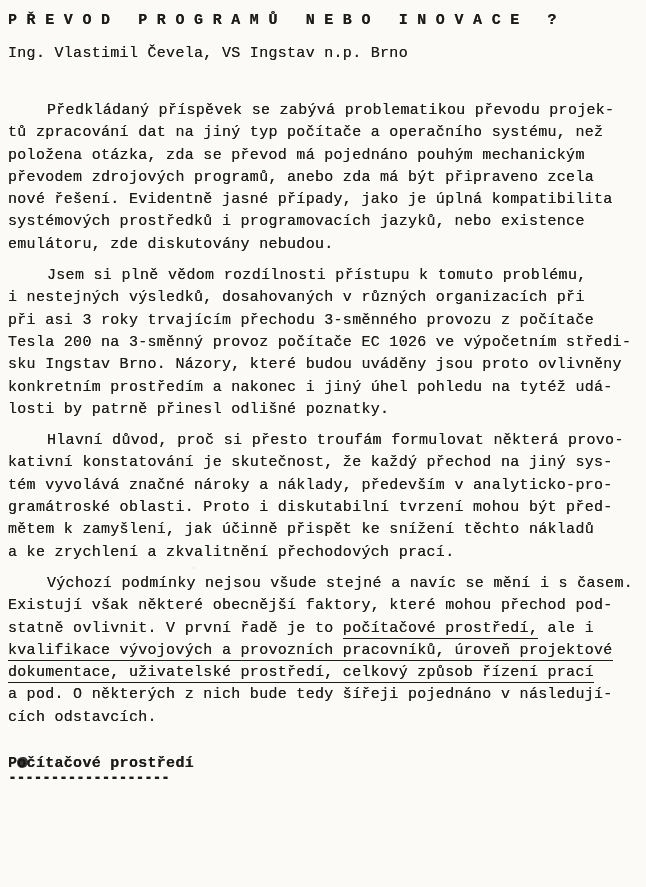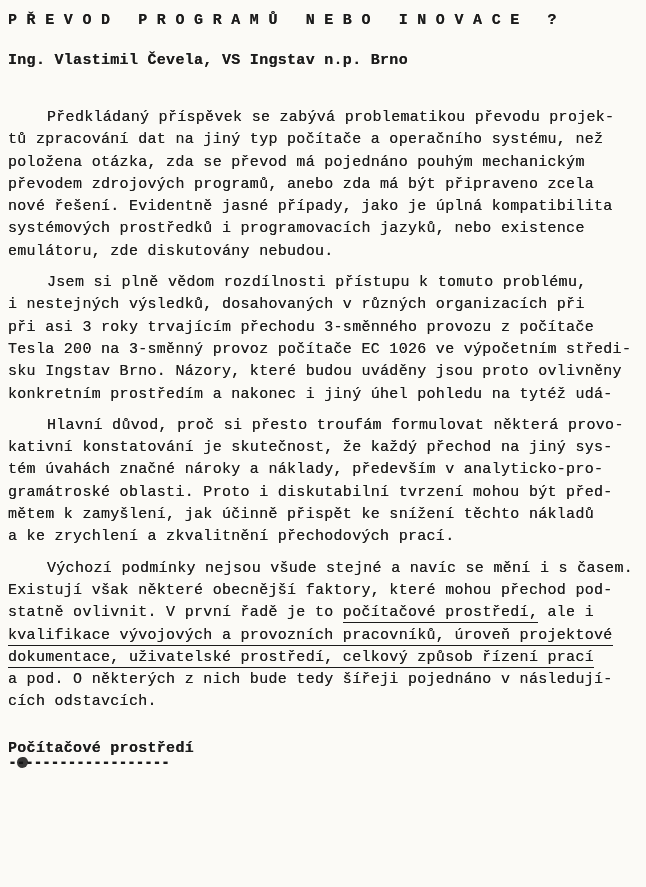--- a/index.html
+++ b/index.html
@@ -26,22 +26,22 @@
     font-size: 15px;
     font-weight: 700;
     margin: 0;
     white-space: pre;
     letter-spacing: 0.3px;
     line-height: 22px;
     text-shadow: 0 0 0.5px rgba(10,10,10,0.7);
   }
   .author {
     font-size: 15px;
-    font-weight: 700;
-    margin-top: 18px;
+    font-weight: 400;
+    margin-top: 11px;
     white-space: pre;
     letter-spacing: 0.3px;
     line-height: 22px;
     text-shadow: 0 0 0.5px rgba(10,10,10,0.7);
   }
   #doc-body { margin-top: 35px; }
   .para { margin: 0 0 9px 0; }
   .line {
     font-size: 15px;
     font-weight: 400;
@@ -98,25 +98,26 @@
         <div class="line"><span>systémových prostředků i programovacích jazyků, nebo existence</span></div>
         <div class="line"><span>emulátoru, zde diskutovány nebudou.</span></div>
       </div>
       <div class="para">
         <div class="line first"><span>Jsem si plně vědom rozdílnosti přístupu k tomuto problému,</span></div>
         <div class="line"><span>i nestejných výsledků, dosahovaných v různých organizacích při</span></div>
         <div class="line"><span>při asi 3 roky trvajícím přechodu 3-směnného provozu z počítače</span></div>
         <div class="line"><span>Tesla 200 na 3-směnný provoz počítače EC 1026 ve výpočetním středi-</span></div>
         <div class="line"><span>sku Ingstav Brno. Názory, které budou uváděny jsou proto ovlivněny</span></div>
         <div class="line"><span>konkretním prostředím a nakonec i jiný úhel pohledu na tytéž udá-</span></div>
+        <div class="line"><span>losti by patrně přinesl odlišné poznatky.</span></div>
       </div>
       <div class="para">
         <div class="line first"><span>Hlavní důvod, proč si přesto troufám formulovat některá provo-</span></div>
         <div class="line"><span>kativní konstatování je skutečnost, že každý přechod na jiný sys-</span></div>
-        <div class="line"><span>tém úvahách značné nároky a náklady, především v analyticko-pro-</span></div>
+        <div class="line"><span>tém vyvolává značné nároky a náklady, především v analyticko-pro-</span></div>
         <div class="line"><span>gramátroské oblasti. Proto i diskutabilní tvrzení mohou být před-</span></div>
         <div class="line"><span>mětem k zamyšlení, jak účinně přispět ke snížení těchto nákladů</span></div>
         <div class="line"><span>a ke zrychlení a zkvalitnění přechodových prací.</span></div>
       </div>
       <div class="para">
         <div class="line first"><span>Výchozí podmínky nejsou všude stejné a navíc se mění i s časem.</span></div>
         <div class="line"><span>Existují však některé obecnější faktory, které mohou přechod pod-</span></div>
         <div class="line"><span>statně ovlivnit. V první řadě je to </span><span class="u">počítačové prostředí,</span><span> ale i</span></div>
         <div class="line"><span class="u">kvalifikace vývojových a provozních pracovníků, úroveň projektové</span></div>
         <div class="line"><span class="u">dokumentace, uživatelské prostředí, celkový způsob řízení prací</span></div>

